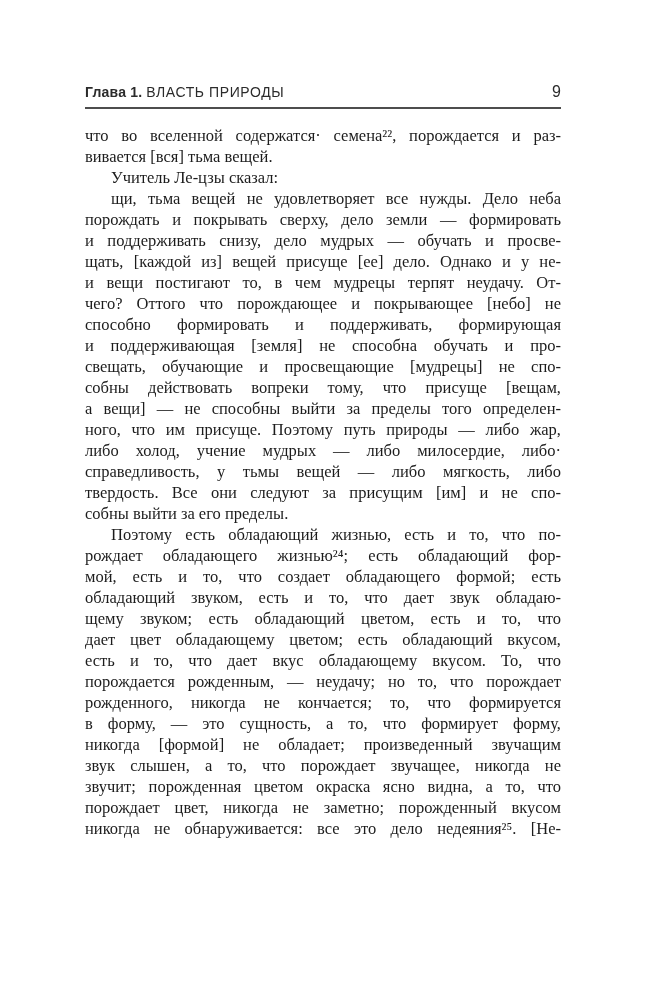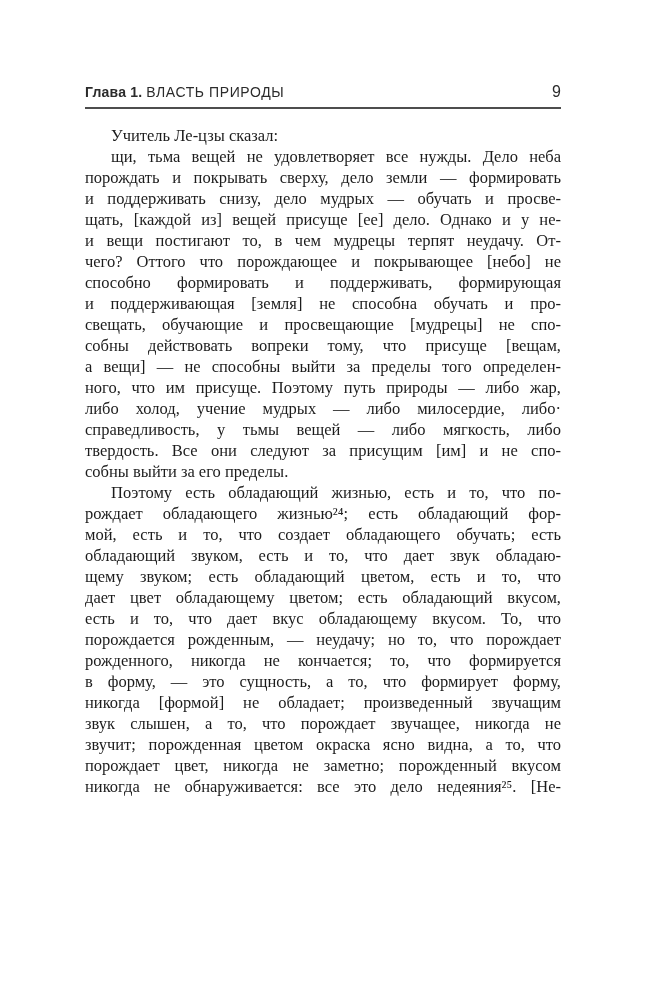--- a/index.html
+++ b/index.html
@@ -89,20 +89,24 @@
     <div class="header-left">
       <span class="chapter-label">Глава 1.</span>
       <span class="chapter-title">ВЛАСТЬ ПРИРОДЫ</span>
     </div>
     <div class="page-number">9</div>
   </div>
 
   <div class="header-rule"></div>
 
   <div class="text-block" id="text-block">
+      <div class="para">
+        <div class="line">что во вселенной содержатся· семена²², порождается и раз-</div>
+        <div class="line no-stretch">вивается [вся] тьма вещей.</div>
+      </div>
       <div class="para indent gap-before">
         <div class="line no-stretch">Учитель Ле-цзы сказал:</div>
       </div>
       <div class="para indent">
         <div class="line">щи, тьма вещей не удовлетворяет все нужды. Дело неба</div>
         <div class="line">порождать и покрывать сверху, дело земли — формировать</div>
         <div class="line">и поддерживать снизу, дело мудрых — обучать и просве-</div>
         <div class="line">щать, [каждой из] вещей присуще [ее] дело. Однако и у не-</div>
         <div class="line">и вещи постигают то, в чем мудрецы терпят неудачу. От-</div>
         <div class="line">чего? Оттого что порождающее и покрывающее [небо] не</div>
@@ -113,21 +117,21 @@
         <div class="line">а вещи] — не способны выйти за пределы того определен-</div>
         <div class="line">ного, что им присуще. Поэтому путь природы — либо жар,</div>
         <div class="line">либо холод, учение мудрых — либо милосердие, либо·</div>
         <div class="line">справедливость, у тьмы вещей — либо мягкость, либо</div>
         <div class="line">твердость. Все они следуют за присущим [им] и не спо-</div>
         <div class="line no-stretch">собны выйти за его пределы.</div>
       </div>
       <div class="para indent">
         <div class="line">Поэтому есть обладающий жизнью, есть и то, что по-</div>
         <div class="line">рождает обладающего жизнью²⁴; есть обладающий фор-</div>
-        <div class="line">мой, есть и то, что создает обладающего обучать; есть</div>
+        <div class="line">мой, есть и то, что создает обладающего формой; есть</div>
         <div class="line">обладающий звуком, есть и то, что дает звук обладаю-</div>
         <div class="line">щему звуком; есть обладающий цветом, есть и то, что</div>
         <div class="line">дает цвет обладающему цветом; есть обладающий вкусом,</div>
         <div class="line">есть и то, что дает вкус обладающему вкусом. То, что</div>
         <div class="line">порождается рожденным, — неудачу; но то, что порождает</div>
         <div class="line">рожденного, никогда не кончается; то, что формируется</div>
         <div class="line">в форму, — это сущность, а то, что формирует форму,</div>
         <div class="line">никогда [формой] не обладает; произведенный звучащим</div>
         <div class="line">звук слышен, а то, что порождает звучащее, никогда не</div>
         <div class="line">звучит; порожденная цветом окраска ясно видна, а то, что</div>

